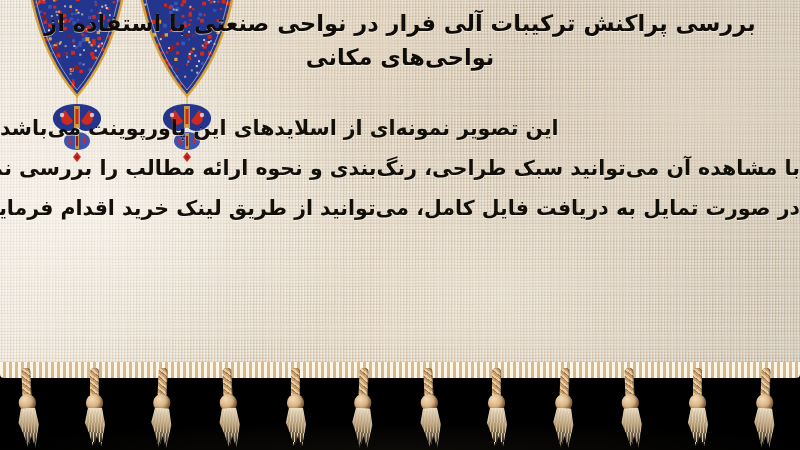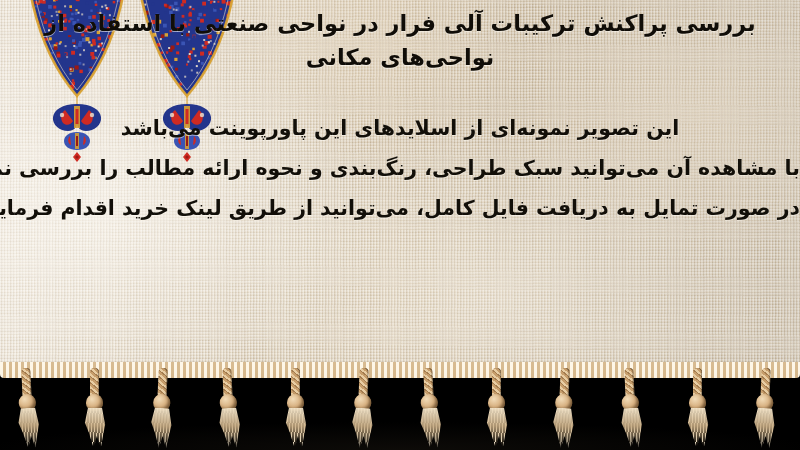--- a/index.html
+++ b/index.html
@@ -168,21 +168,21 @@
     font-weight:bold;
     font-size:22.5px;
     line-height:34px;
     letter-spacing:-.2px;
     text-shadow:0 1px 0 rgba(255,252,244,.55);
   }
   .body-block {
     position:absolute;
     right:0; top:108px;
     width:800px;
-    text-align:center;
+    text-align:left;
     color:#120f09;
     font-family:"DejaVu Sans", sans-serif;
     font-weight:bold;
     font-size:20.5px;
     line-height:40px;
     letter-spacing:-.2px;
     text-shadow:0 1px 0 rgba(255,252,244,.5);
   }
   .body-line { display:block; white-space:nowrap; }
 </style>

